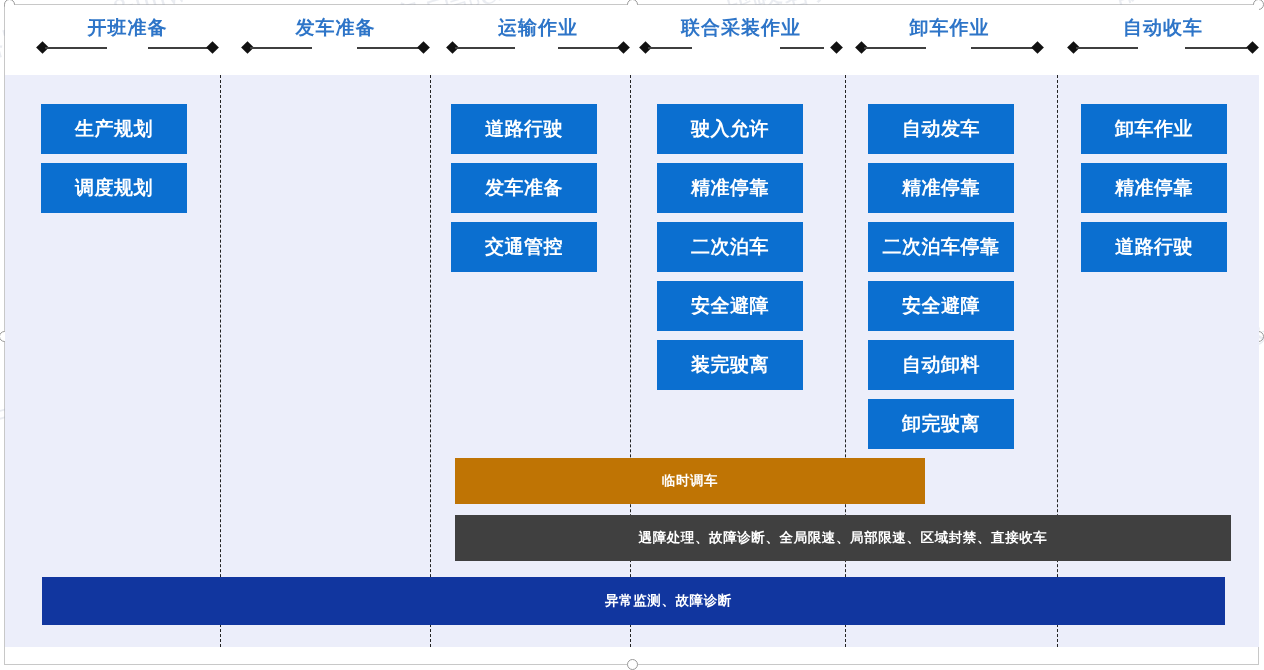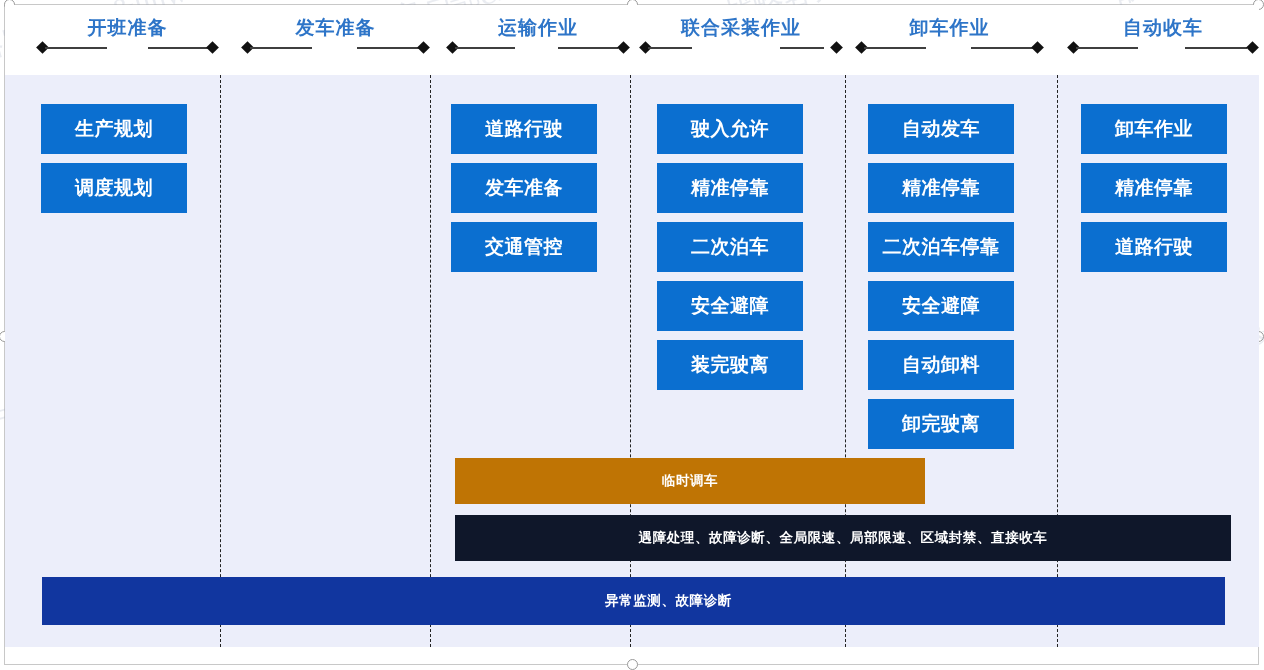--- a/index.html
+++ b/index.html
@@ -101,21 +101,21 @@
     display:flex;align-items:center;justify-content:center;
     color:#ffffff;font-weight:bold;letter-spacing:.6px;
     box-sizing:border-box;
   }
   #bar-temp-dispatch{
     left:450px;top:383px;width:470px;height:46px;
     background:#bf7404;font-size:13.5px;
   }
   #bar-exception-ops{
     left:450px;top:440px;width:776px;height:46px;
-    background:#0f172a;font-size:13.5px;
+    background:#404040;font-size:13.5px;
   }
   #bar-monitor{
     left:37px;top:502px;width:1183px;height:48px;
     background:#11369f;font-size:13.5px;
     justify-content:flex-start;
   }
   #bar-monitor .bar-label{margin-left:563px;}
 </style>
 </head>
 <body>

